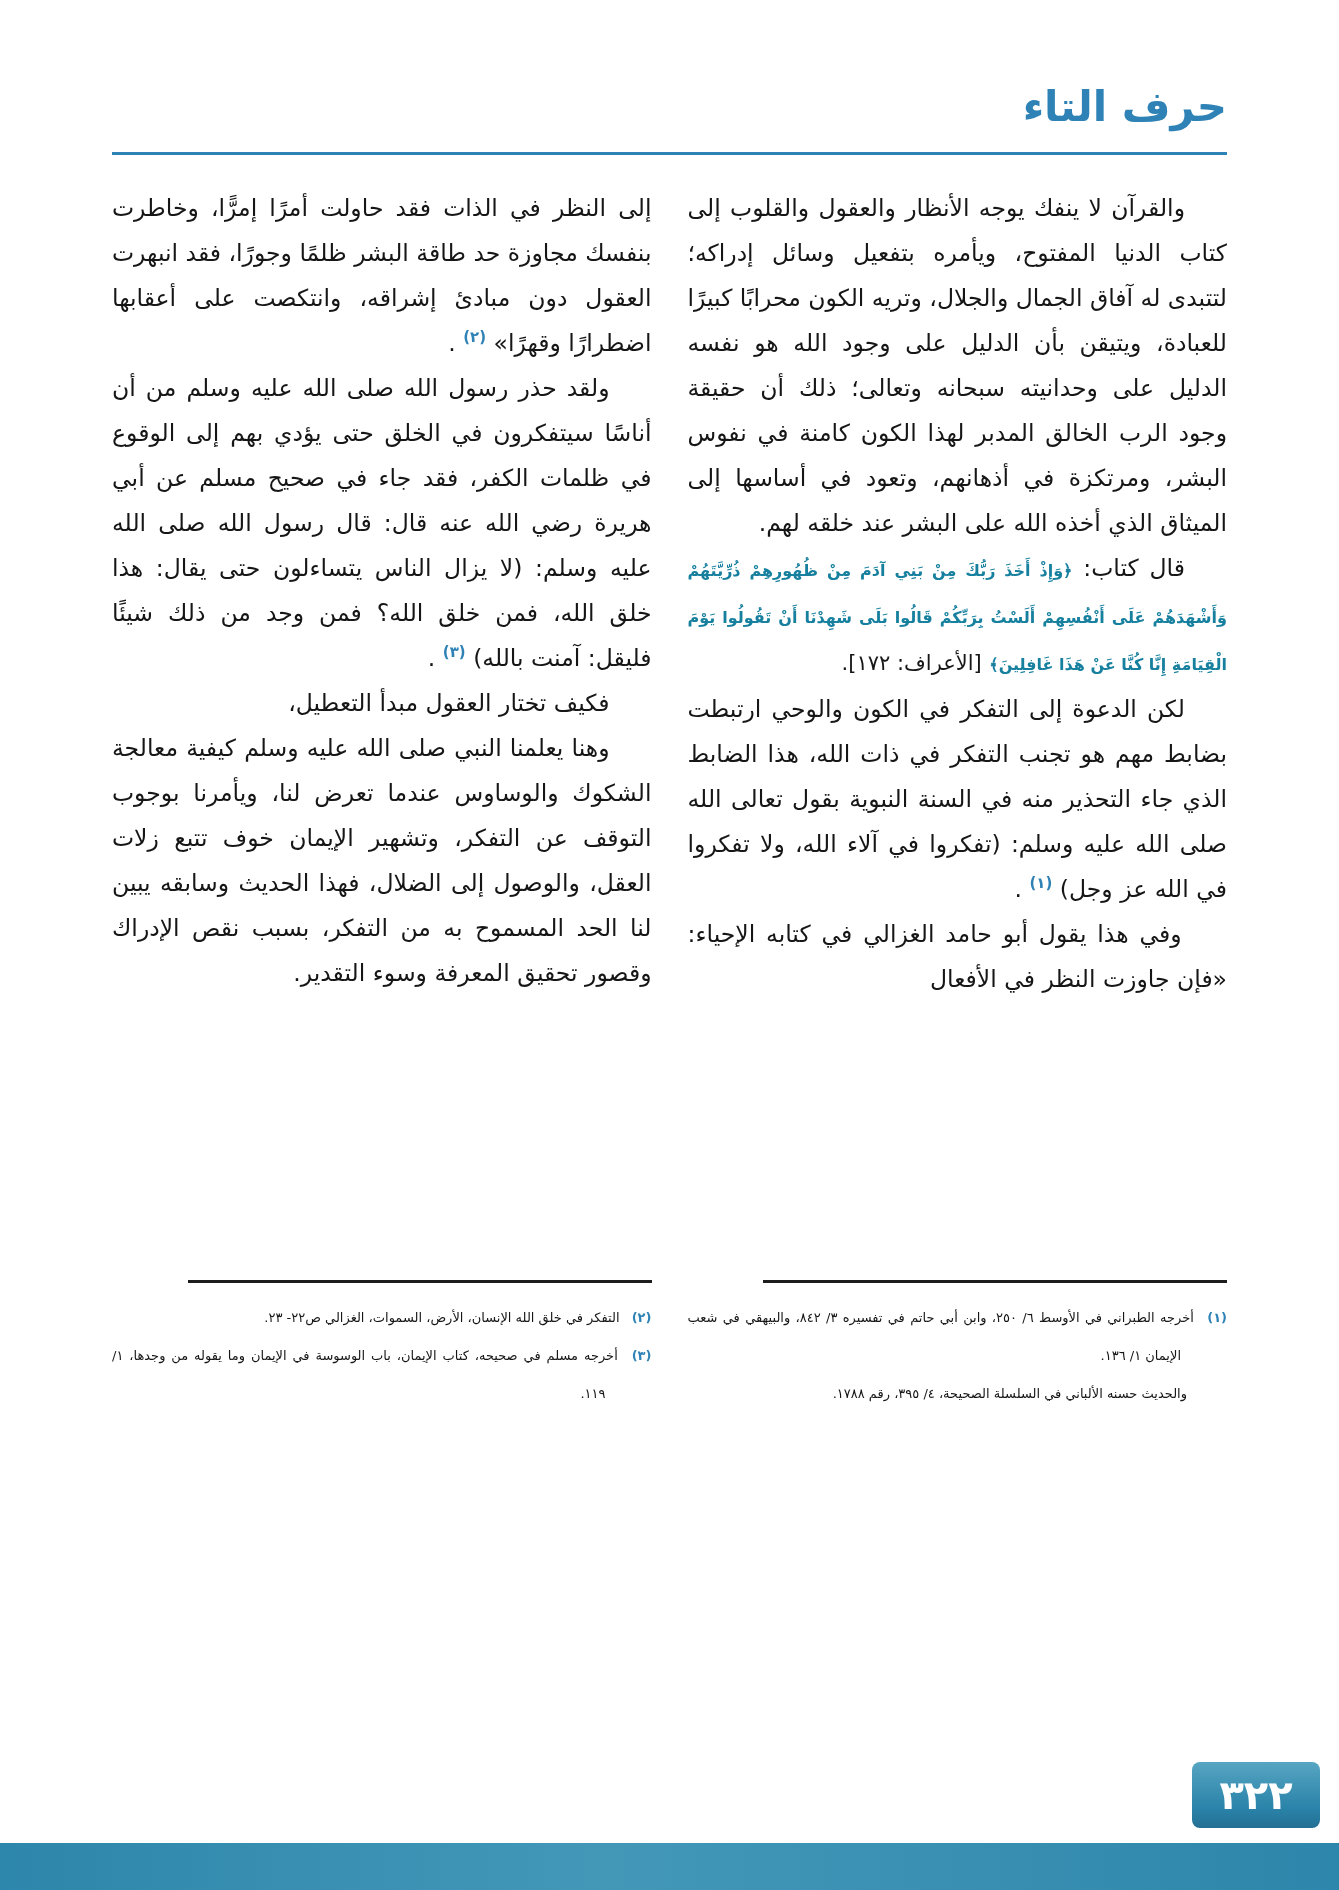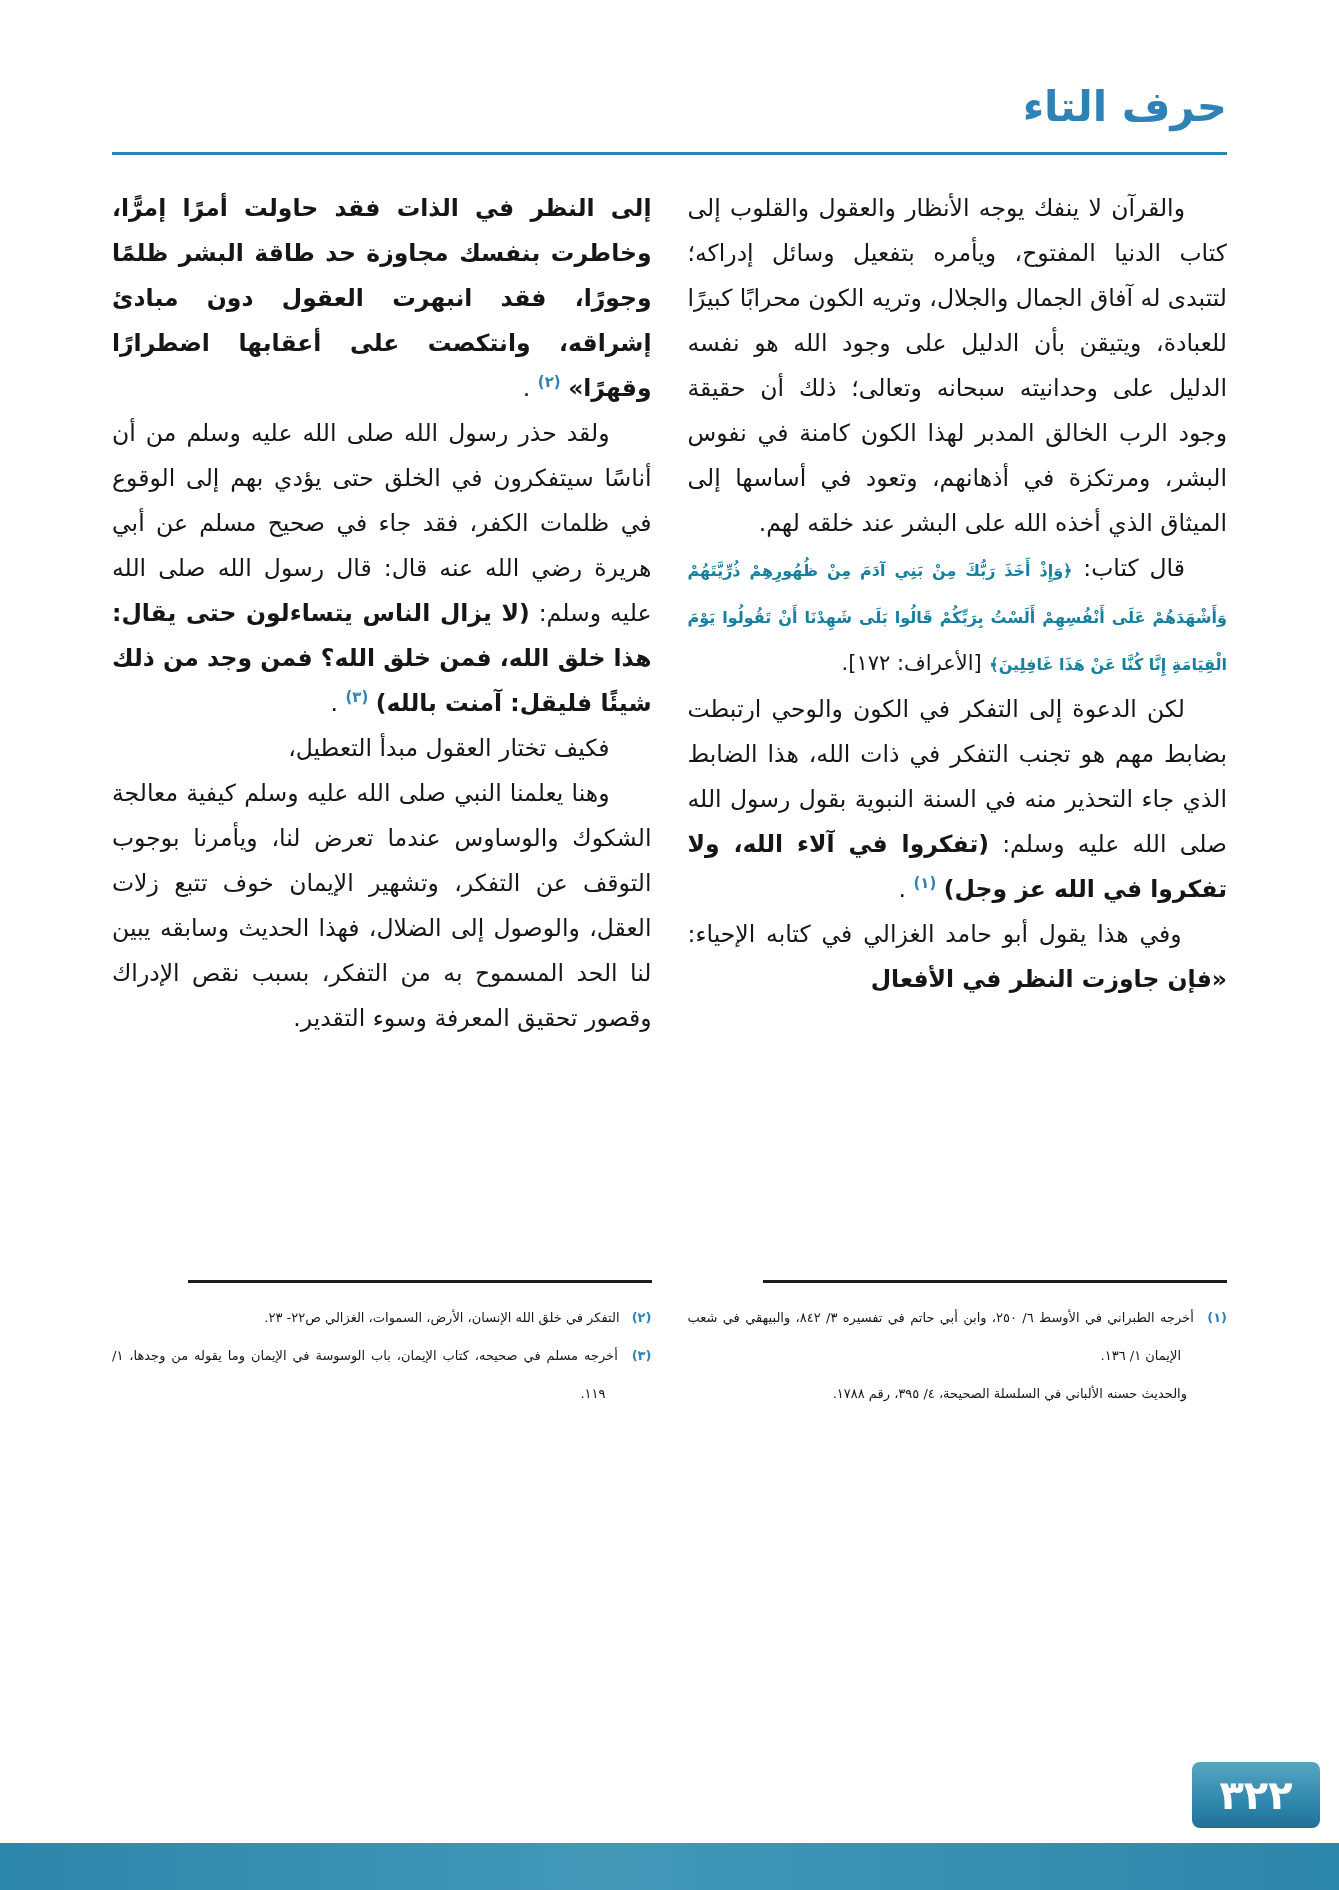--- a/index.html
+++ b/index.html
@@ -31,21 +31,21 @@
   .body-cols{
     position:absolute;top:186px;left:112px;width:1115px;
     display:flex;gap:36px;
   }
   .col{flex:1 1 0;min-width:0;}
   .col p{
     margin:0;font-size:23.5px;line-height:45px;text-align:justify;
     text-indent:42px;
   }
   .col p.cont{text-indent:0;}
-  .q{font-weight:bold;}
+  .q{font-weight:normal;}
   .verse{color:var(--verse);font-weight:bold;font-size:16px;}
   .cite{font-size:21px;}
   .ref{
     color:var(--accent);font-size:15px;font-weight:bold;
     position:relative;top:-9px;line-height:0;
   }
 
   
   .fn-cols{
     position:absolute;top:1280px;left:112px;width:1115px;
@@ -107,21 +107,21 @@
   <div class="body-cols">
 
     <div class="col">
       <p>والقرآن لا ينفك يوجه الأنظار والعقول والقلوب إلى كتاب الدنيا المفتوح، ويأمره بتفعيل وسائل إدراكه؛ لتتبدى له آفاق الجمال والجلال، وتريه الكون محرابًا كبيرًا للعبادة، ويتيقن بأن الدليل على وجود الله هو نفسه الدليل على وحدانيته سبحانه وتعالى؛ ذلك أن حقيقة وجود الرب الخالق المدبر لهذا الكون كامنة في نفوس البشر، ومرتكزة في أذهانهم، وتعود في أساسها إلى الميثاق الذي أخذه الله على البشر عند خلقه لهم.</p>
       <p>
         <span>قال كتاب: </span>
         <span class="verse">﴿وَإِذْ أَخَذَ رَبُّكَ مِنْ بَنِي آدَمَ مِنْ ظُهُورِهِمْ ذُرِّيَّتَهُمْ وَأَشْهَدَهُمْ عَلَى أَنْفُسِهِمْ أَلَسْتُ بِرَبِّكُمْ قَالُوا بَلَى شَهِدْنَا أَنْ تَقُولُوا يَوْمَ الْقِيَامَةِ إِنَّا كُنَّا عَنْ هَذَا غَافِلِينَ﴾</span>
         <span class="cite"> [الأعراف: ١٧٢].</span>
       </p>
       <p>
-        <span>لكن الدعوة إلى التفكر في الكون والوحي ارتبطت بضابط مهم هو تجنب التفكر في ذات الله، هذا الضابط الذي جاء التحذير منه في السنة النبوية بقول رسول الله صلى الله عليه وسلم: </span>
+        <span>لكن الدعوة إلى التفكر في الكون والوحي ارتبطت بضابط مهم هو تجنب التفكر في ذات الله، هذا الضابط الذي جاء التحذير منه في السنة النبوية بقول تعالى الله صلى الله عليه وسلم: </span>
         <span class="q">(تفكروا في آلاء الله، ولا تفكروا في الله عز وجل)</span>
         <span class="ref">(١)</span>
         <span>.</span>
       </p>
       <p>
         <span>وفي هذا يقول أبو حامد الغزالي في كتابه الإحياء: </span>
         <span class="q">«فإن جاوزت النظر في الأفعال</span>
       </p>
     </div>
 

